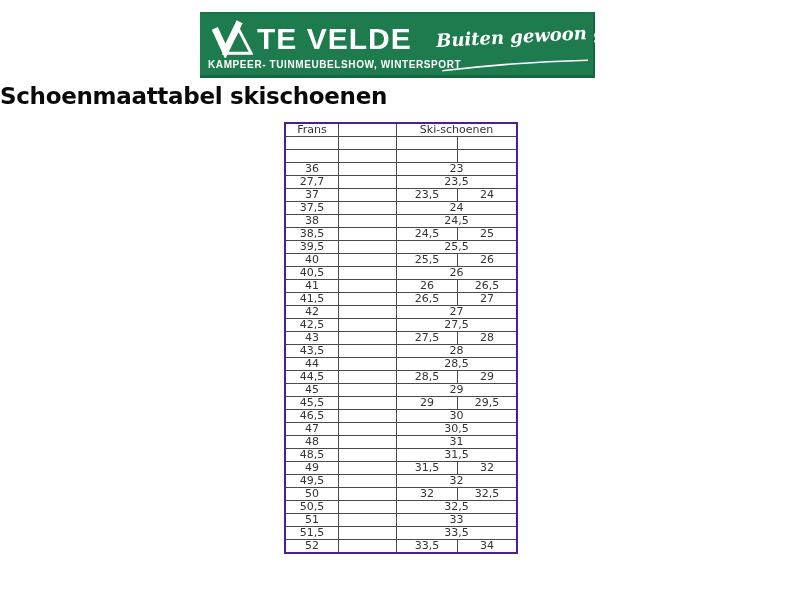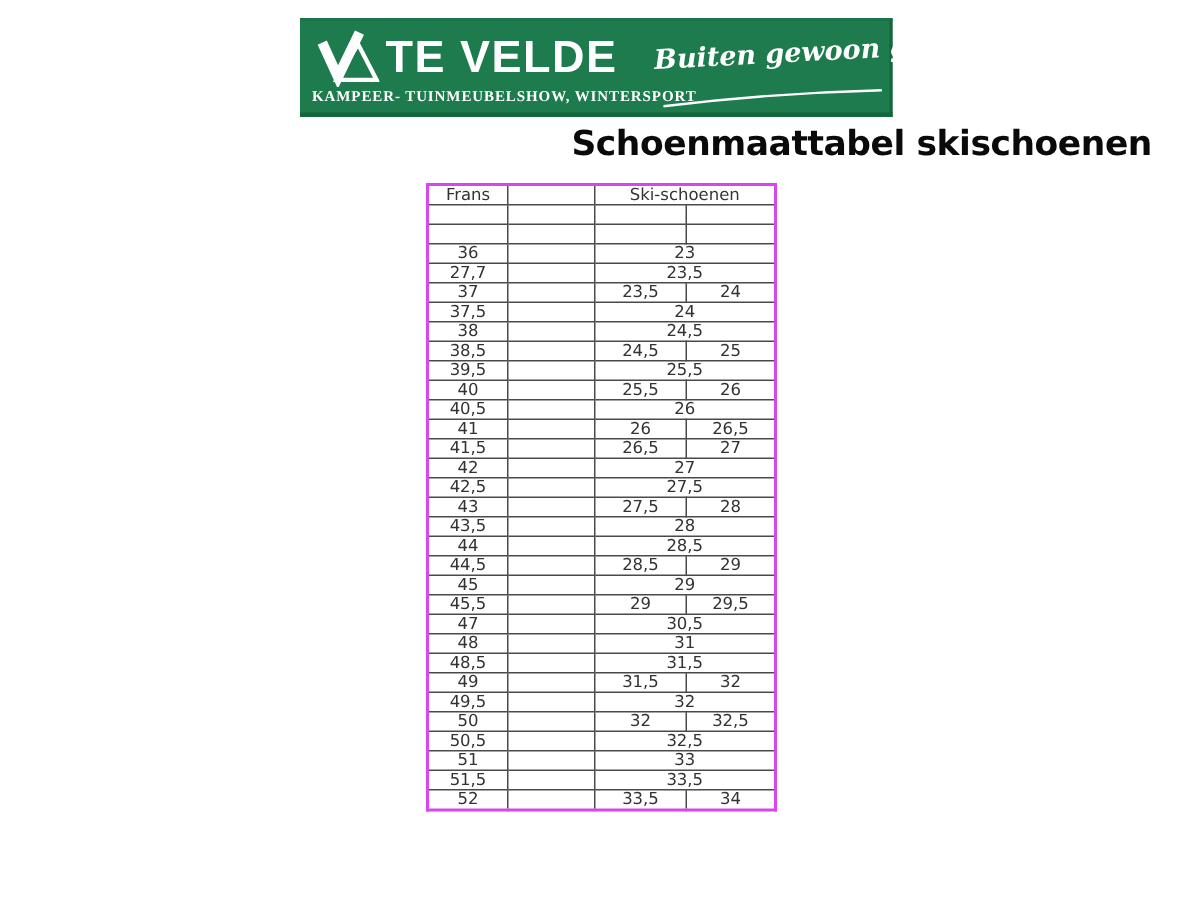--- a/index.html
+++ b/index.html
@@ -37,21 +37,21 @@
     font-family: "Liberation Sans", sans-serif;
     font-weight: bold;
     font-size: 30px;
     letter-spacing: 1px;
     white-space: nowrap;
   }
   .brand-sub {
     position: absolute;
     left: 8px; top: 45px;
     color: #ffffff;
-    font-family: Liberation Serif, serif;
+    font-family: Liberation Sans, sans-serif;
     font-weight: bold;
     font-size: 10px;
     letter-spacing: 0.6px;
     white-space: nowrap;
   }
   .tagline {
     position: absolute;
     left: 236px; top: 12px;
     width: 155px;
     color: #ffffff;
@@ -68,38 +68,38 @@
     left: 240px; top: 40px;
     transform: rotate(-3deg);
   }
 
   
   .title {
     position: absolute;
     left: 0; top: 83px;
     width: 768px;
     margin: 0;
-    text-align: right;
+    text-align: left;
     font-family: "DejaVu Sans", sans-serif;
     font-weight: bold;
     font-size: 23px;
     letter-spacing: -0.3px;
     color: #0a0a0a;
   }
 
   
   .size-table {
     position: absolute;
     left: 284px; top: 122px;
     border-collapse: collapse;
     table-layout: fixed;
     font-family: "DejaVu Sans", sans-serif;
     font-size: 11px;
     color: #333333;
-    border: 2px solid #d946ef;
+    border: 2px solid #4c1d95;
   }
   .size-table th, .size-table td {
     border: 1px solid #4a4a4a;
     height: 12px;
     line-height: 12px;
     padding: 0;
     text-align: center;
     font-weight: normal;
     overflow: hidden;
     white-space: nowrap;
@@ -251,20 +251,25 @@
           <td class="col-spacer"></td>
           <td colspan="2">29</td>
         </tr>
         <tr>
           <td class="col-frans">45,5</td>
           <td class="col-spacer"></td>
           <td class="col-ski1">29</td>
           <td class="col-ski2">29,5</td>
         </tr>
         <tr>
+          <td class="col-frans">46,5</td>
+          <td class="col-spacer"></td>
+          <td colspan="2">30</td>
+        </tr>
+        <tr>
           <td class="col-frans">47</td>
           <td class="col-spacer"></td>
           <td colspan="2">30,5</td>
         </tr>
         <tr>
           <td class="col-frans">48</td>
           <td class="col-spacer"></td>
           <td colspan="2">31</td>
         </tr>
         <tr>

